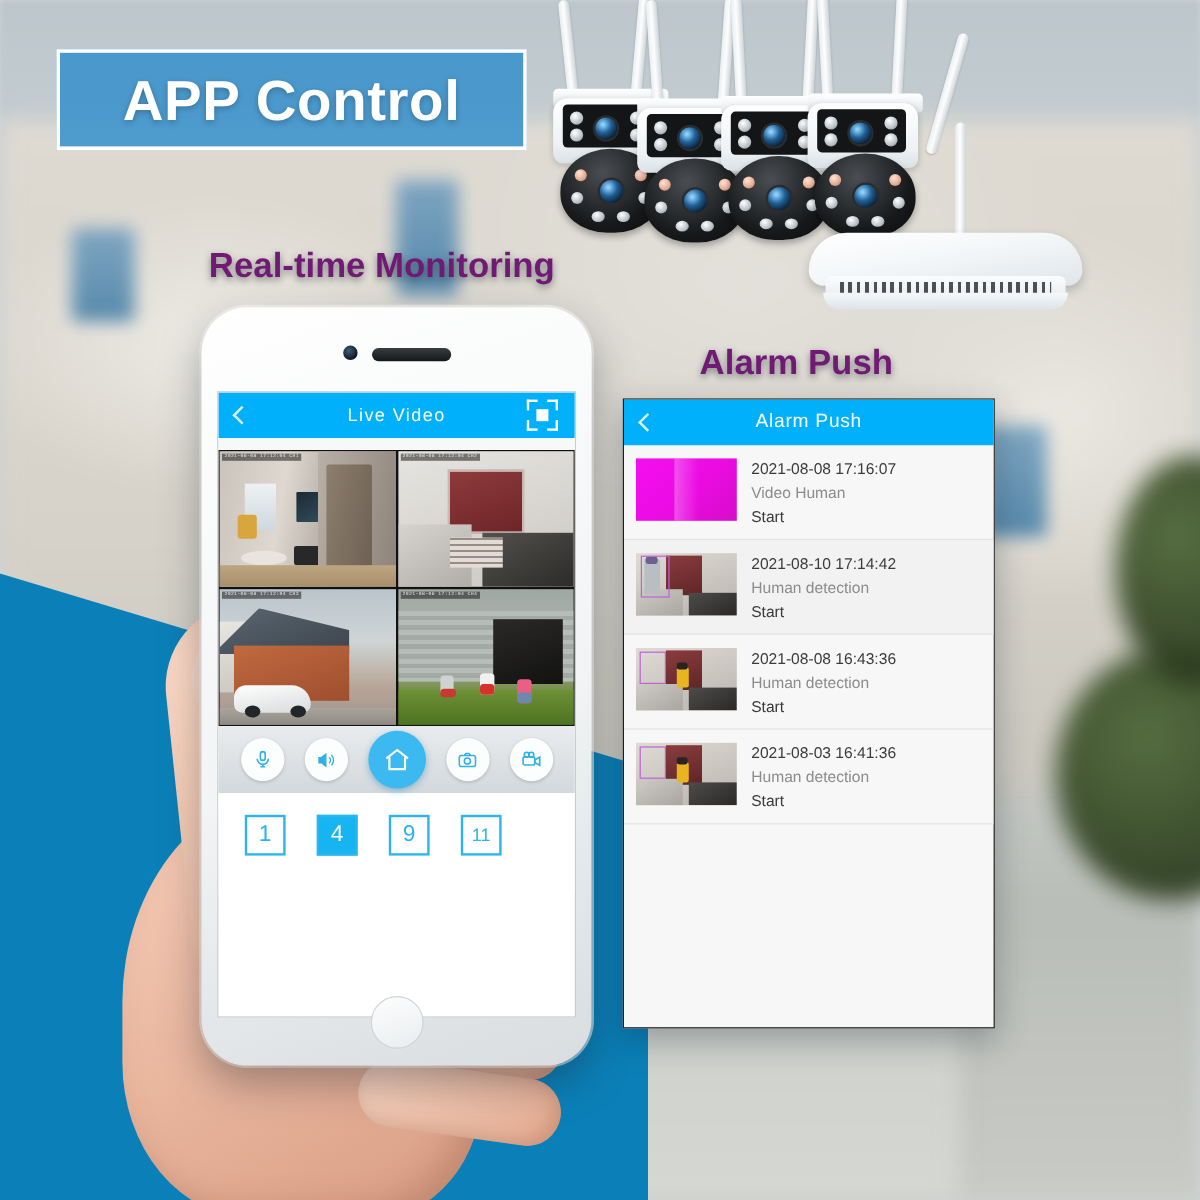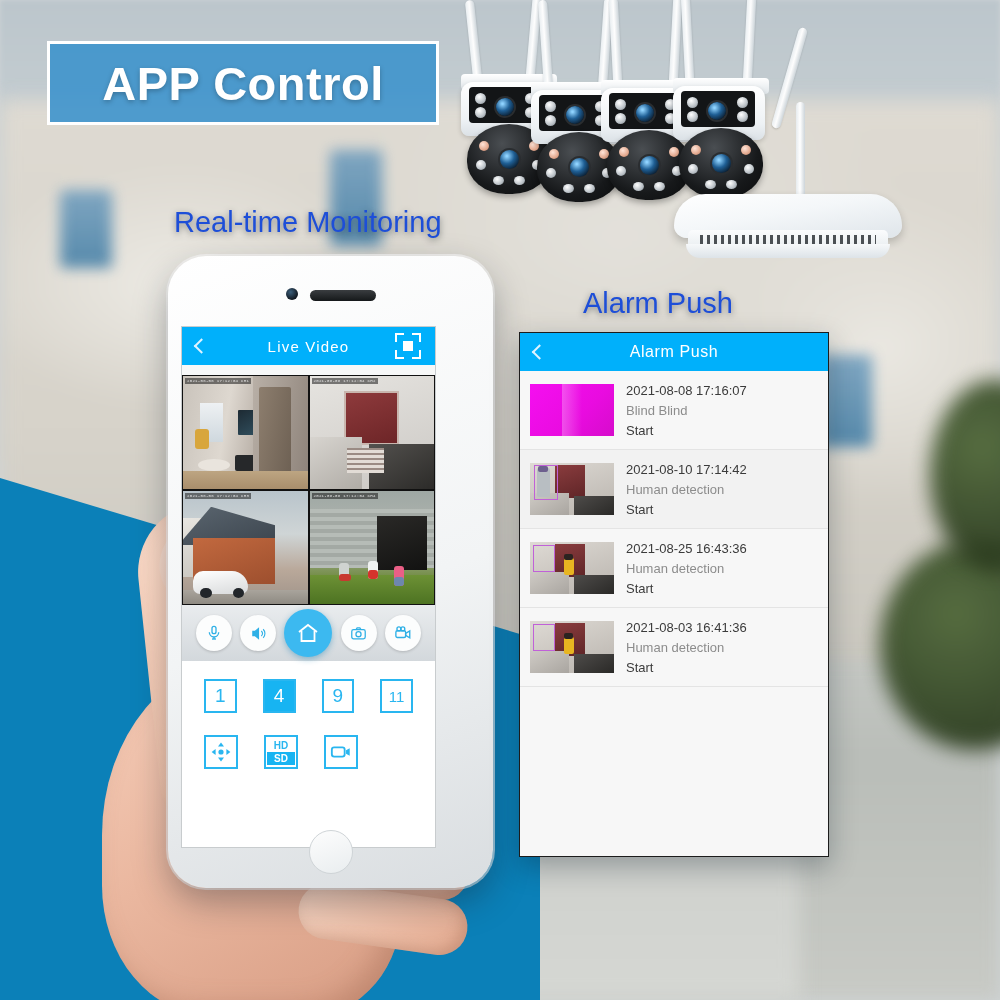--- a/index.html
+++ b/index.html
@@ -60,21 +60,21 @@
     border:3px solid #ffffff;
     background:rgba(58,146,204,.88);
     display:flex; align-items:center; justify-content:center;
   }
   .title-box .t {
     color:#fff; font-size:47px; font-weight:bold; letter-spacing:.5px;
     text-shadow:0 2px 5px rgba(0,0,0,.25);
   }
 
   .sub-label {
-    position:absolute; color:#1d4ed8; font-weight:normal;
+    position:absolute; color:#701a75; font-weight:bold;
     text-shadow:0 2px 6px rgba(40,45,50,.55);
     white-space:nowrap;
   }
   #lbl-monitor { left:174px; top:206px; font-size:29px; }
   #lbl-alarm   { left:583px; top:287px; font-size:29px; }
 
   
   #cams { position:absolute; left:445px; top:-6px; width:500px; height:220px; }
   .cam { position:absolute; width:108px; height:180px; }
   .cam .ant {
@@ -184,21 +184,21 @@
     position:absolute; left:118px; top:32px; width:12px; height:12px;
     border-radius:50%;
     background:radial-gradient(circle at 38% 34%, #3a5e7a, #111820 70%);
   }
   .earpiece {
     position:absolute; left:142px; top:34px; width:66px; height:11px;
     border-radius:7px;
     background:linear-gradient(180deg,#3a3d40,#15181a);
   }
   .screen {
-    position:absolute; left:13px; top:70px; width:255px; height:522px;
+    position:absolute; left:13px; top:70px; width:299px; height:522px;
     background:#ffffff; overflow:hidden;
     border:1px solid #c8ccce;
   }
   .home-btn {
     position:absolute; left:50%; bottom:14px; transform:translateX(-50%);
     width:44px; height:44px; border-radius:50%;
     border:1px solid #cfd4d7;
     background:linear-gradient(160deg,#fdfdfd,#e9edef);
   }
 
@@ -332,21 +332,21 @@
     box-shadow:0 10px 26px rgba(10,25,40,.3); overflow:hidden;
   }
   #alarm .a-head {
     height:38px; background:#00b0fb; position:relative;
     display:flex; align-items:center; justify-content:center;
   }
   #alarm .a-head .ttl { color:#fff; font-size:16px; letter-spacing:.6px; }
   .alarm-list { background:#f7f7f7; }
   .alarm-row {
     display:flex; gap:12px; padding:11px 10px;
-    border-bottom:1px solid #e4e4e4; align-items:center;
+    border-bottom:1px solid #e4e4e4; align-items:flex-start;
   }
   .alarm-row.alt { background:#f2f2f2; }
   .thumb-img { width:84px; height:52px; flex:0 0 84px; position:relative; overflow:hidden; }
   .alarm-meta { display:flex; flex-direction:column; gap:5px; padding-top:1px; }
   .a-time { font-size:13px; color:#3b3b3b; }
   .a-type { font-size:13px; color:#8c8c8c; }
   .a-state { font-size:13px; color:#3b3b3b; }
 
   .th-blind { background:linear-gradient(135deg,#f50ff0,#e90be0 60%,#d60ccb); }
   .th-blind::after {
@@ -627,45 +627,20 @@
 
     <div class="opt-area">
 
       <div class="opt-row">
         <div class="obtn">1</div>
         <div class="obtn sel">4</div>
         <div class="obtn">9</div>
         <div class="obtn sm">11</div>
       </div>
 
-      <div class="opt-row">
-
-        <div class="obtn">
-          <svg width="24" height="24" viewBox="0 0 24 24" fill="#29b6f0">
-            <circle cx="12" cy="12" r="2.6"></circle>
-            <path d="M12 2.6l3 4h-6z"></path>
-              <path d="M12 21.4l-3-4h6z"></path>
-            <path d="M2.6 12l4-3v6z"></path>
-              <path d="M21.4 12l-4 3v-6z"></path>
-          </svg>
-        </div>
-
-        <div class="obtn hdsd">
-          <span class="hd">HD</span>
-          <span class="sd">SD</span>
-        </div>
-
-        <div class="obtn">
-          <svg width="22" height="16" viewBox="0 0 24 16" fill="none" stroke="#29b6f0" stroke-width="2">
-            <rect x="2" y="3" width="14" height="10" rx="2.5"></rect>
-            <path d="M17.5 6.2l4-2.4v8.4l-4-2.4z" fill="#29b6f0" stroke="none"></path>
-          </svg>
-        </div>
-
-      </div>
 
     </div>
 
   </div>
 
   <div class="home-btn"></div>
 </div>
 
 <div id="alarm">
 
@@ -673,21 +648,21 @@
     <div class="back-chev"></div>
     <div class="ttl">Alarm Push</div>
   </div>
 
   <div class="alarm-list">
 
     <div class="alarm-row">
       <div class="thumb-img th-blind"></div>
       <div class="alarm-meta">
         <div class="a-time">2021-08-08 17:16:07</div>
-        <div class="a-type">Blind Blind</div>
+        <div class="a-type">Video Human</div>
         <div class="a-state">Start</div>
       </div>
     </div>
 
     <div class="alarm-row alt">
       <div class="thumb-img th-room">
         <div class="door"></div>
           <div class="cab"></div>
           <div class="dark"></div>
         <div class="person" style="left:8%;  top:10%; width:16%; height:56%; background:#b8bec2;"></div>
@@ -704,21 +679,21 @@
     <div class="alarm-row">
       <div class="thumb-img th-room">
         <div class="door"></div>
           <div class="cab"></div>
           <div class="dark"></div>
         <div class="person" style="left:40%; top:30%; width:12%; height:34%; background:#e8b521;"></div>
         <div class="person" style="left:41%; top:24%; width:10%; height:10%; background:#2b2320;"></div>
         <div class="pbox" style="left:4%; top:6%; width:26%; height:52%;"></div>
       </div>
       <div class="alarm-meta">
-        <div class="a-time">2021-08-25 16:43:36</div>
+        <div class="a-time">2021-08-08 16:43:36</div>
         <div class="a-type">Human detection</div>
         <div class="a-state">Start</div>
       </div>
     </div>
 
     <div class="alarm-row">
       <div class="thumb-img th-room">
         <div class="door"></div>
           <div class="cab"></div>
           <div class="dark"></div>

